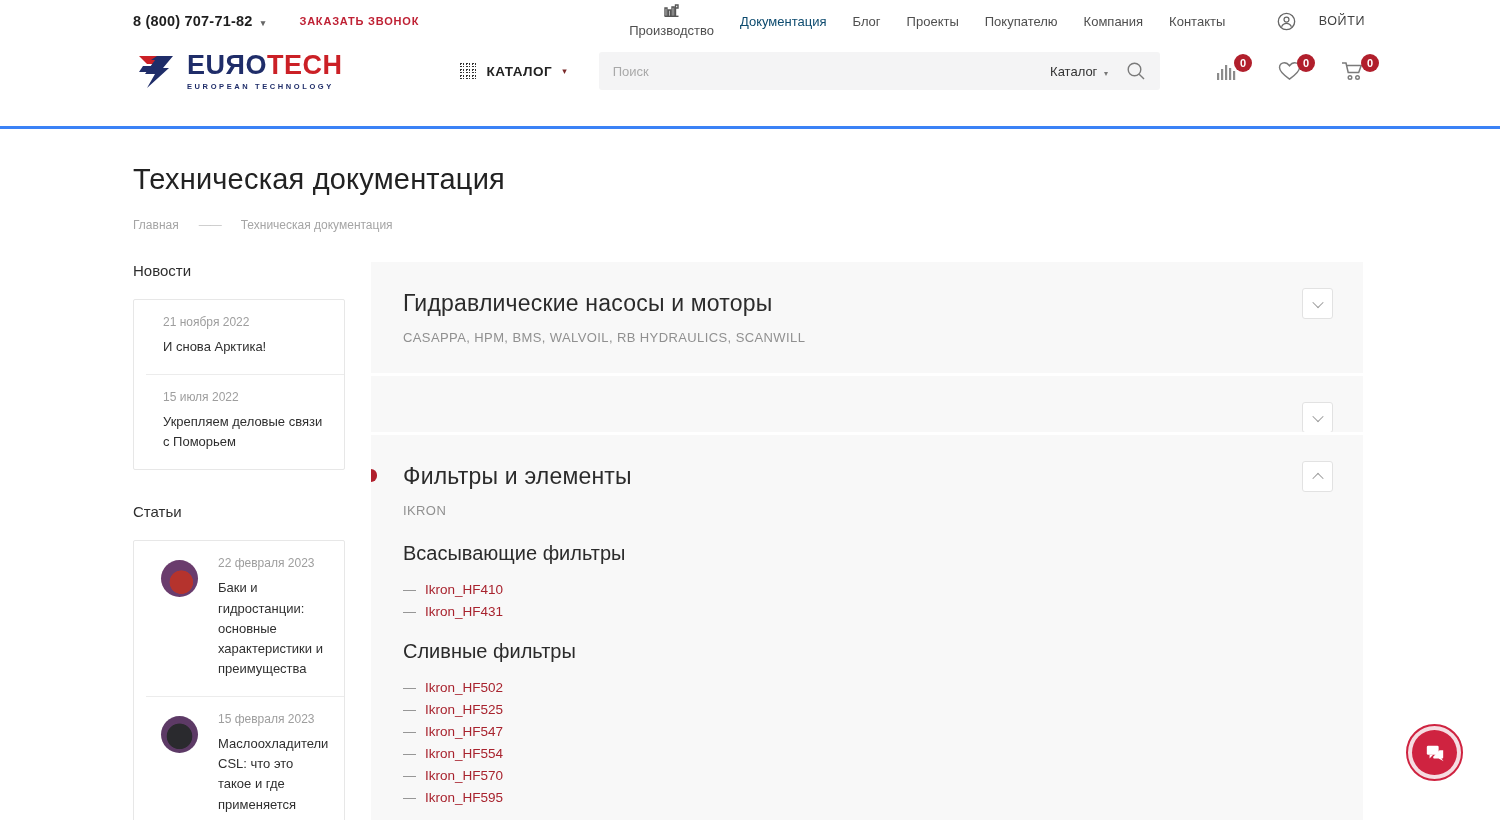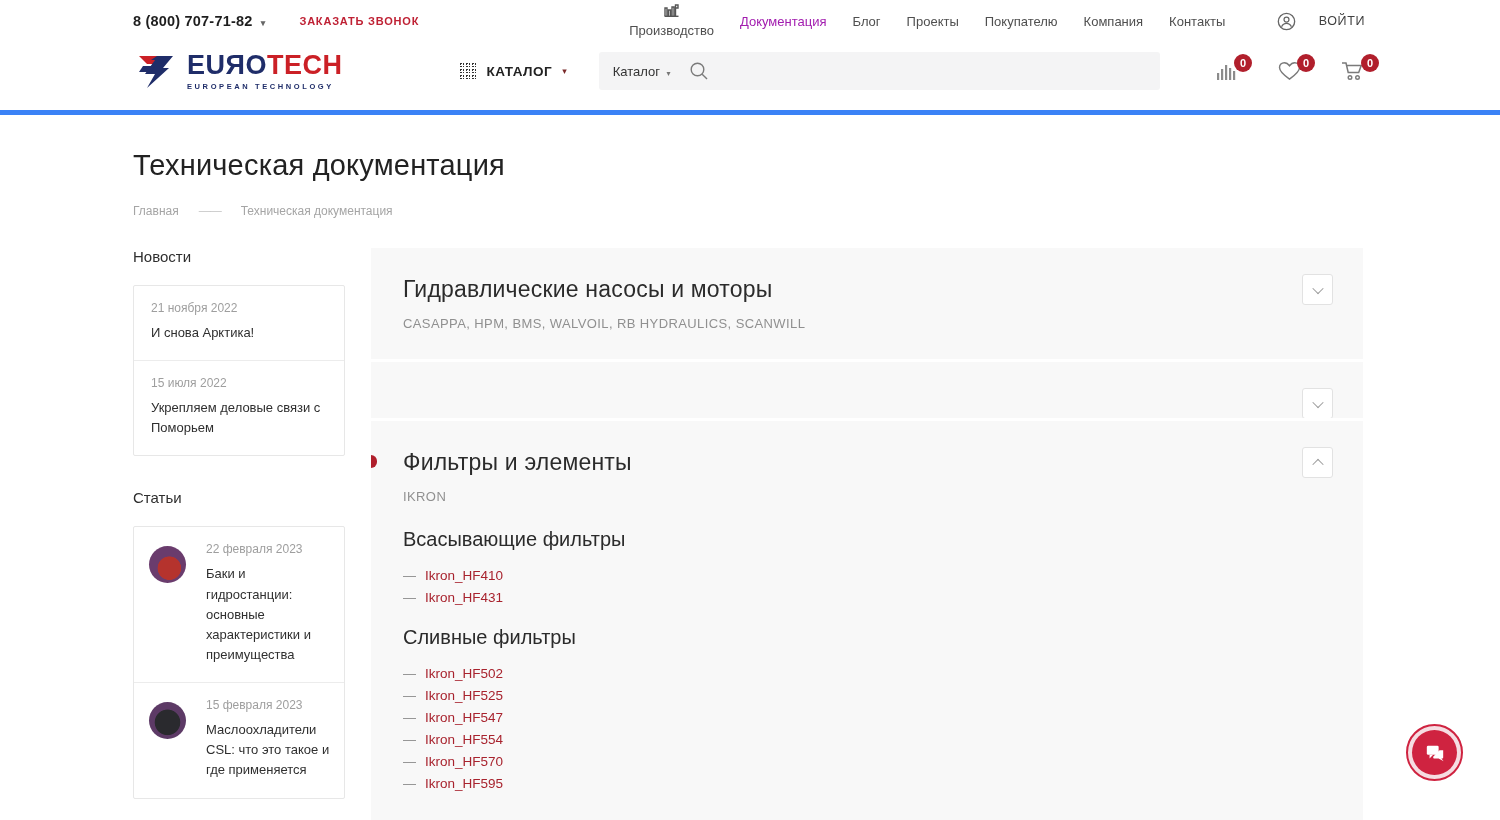--- a/index.html
+++ b/index.html
@@ -7,27 +7,27 @@
     font-family:"Liberation Sans", sans-serif; color:#333; }
 
   
   .topbar { display:flex; align-items:center; padding:10px 135px 0 133px; height:32px; }
   .phone { font-size:14.5px; font-weight:bold; color:#1e1e1e; letter-spacing:.2px; }
   .phone .caret { font-size:9px; color:#666; margin-left:4px; }
   .call-link { margin-left:34px; font-size:11px; font-weight:bold; letter-spacing:.8px;
     color:#bf2134; text-transform:uppercase; cursor:pointer; }
   .topnav { display:flex; align-items:center; gap:26px; margin-left:210px; }
   .topnav .nav-item { font-size:13px; color:#4f4f4f; cursor:pointer; display:flex; align-items:center; gap:6px;flex-direction:column; }
-  .topnav .nav-item.active { color:#a21caf; }
+  .topnav .nav-item.active { color:#0c4a6e; }
   .login { margin-left:auto; display:flex; align-items:center; gap:23px; font-size:12.5px;
     color:#3f3f3f; letter-spacing:.6px; cursor:pointer; }
 
   
   .header-main { display:flex; align-items:center; padding:12px 135px 0 133px; height:66px; }
-  .header-wrap { border-bottom:5px solid #3b82f6; padding-bottom:12px; }
+  .header-wrap { border-bottom:3px solid #3b82f6; padding-bottom:28px; }
   .logo { display:flex; align-items:center; gap:10px; cursor:pointer; }
   .logo-text .brand { font-size:27px; font-weight:bold; letter-spacing:.5px; line-height:1; }
   .brand-navy { color:#1f2d69; }
   .brand-red { color:#cb2026; }
   .logo-sub { font-size:7.5px; font-weight:bold; letter-spacing:2.6px; color:#1f2d69; margin-top:3px; }
   .catalog-btn { display:flex; align-items:center; gap:10px; margin-left:118px; cursor:pointer; }
   .catalog-btn .label { font-size:13.5px; font-weight:bold; letter-spacing:.5px; color:#222; }
   .catalog-btn .caret { font-size:9px; color:#7a2a2a; }
   .grid-icon { display:grid; grid-template-columns:repeat(3,4px); grid-template-rows:repeat(3,4px); gap:2px; }
   .grid-icon i { background:transparent; border:1.2px dotted #333; width:4px; height:4px; }
@@ -50,21 +50,21 @@
   h1.page-title { margin-top:34px; font-size:29px; font-weight:500; color:#222; letter-spacing:.2px; }
   .breadcrumb { margin-top:22px; font-size:12px; color:#a5a5a5; display:flex; gap:20px; align-items:center; }
   .breadcrumb .sep { color:#c9c9c9; letter-spacing:-1px; }
   .breadcrumb .crumb-home { cursor:pointer; }
 
   .layout { display:flex; gap:26px; margin-top:30px; align-items:flex-start; }
 
   
   .sidebar { width:212px; flex:none; }
   .side-head { font-size:15px; font-weight:500; color:#2e2e2e; margin-bottom:20px; }
-  .side-card { border:1px solid #e7e7e7; border-radius:2px; background:#fff; }
+  .side-card { border:1px solid #e7e7e7; border-radius:2px; background:#fff;padding-left:12px; }
   .side-item { padding:15px 17px 17px; border-bottom:1px solid #ececec; cursor:pointer; }
   .side-item:last-child { border-bottom:none; }
   .side-date { font-size:12px; color:#9e9e9e; margin-bottom:8px; }
   .side-text { font-size:13px; color:#2f2f2f; line-height:1.55; }
   .articles-block { margin-top:33px; }
   .article-item { display:flex; gap:20px; padding:15px 14px 17px 15px; border-bottom:1px solid #ececec; cursor:pointer; }
   .article-item:last-child { border-bottom:none; }
   .thumb { width:37px; height:37px; border-radius:50%; flex:none; margin-top:4px; }
   .thumb-1 { background:radial-gradient(circle at 55% 60%, #b5332d 0 38%, #6a3c6d 40% 100%); }
   .thumb-2 { background:radial-gradient(circle at 50% 55%, #2a2a2e 0 45%, #5d3a66 48% 100%); }
@@ -175,20 +175,21 @@
           <i></i>
           <i></i>
           <i></i>
           <i></i>
         </span>
       <span class="label">КАТАЛОГ</span>
       <span class="caret">▾</span>
     </div>
 
     <div class="searchbar">
+      <input type="text" placeholder="Поиск" style="">
       <span class="search-cat">
         <span>Каталог</span>
         <span class="caret">▾</span>
       </span>
       <span class="search-ico">
         <svg width="20" height="20" viewBox="0 0 20 20">
           <circle cx="8.5" cy="8.5" r="6.3" fill="none" stroke="#7a7a7a" stroke-width="1.4"></circle>
           <line x1="13.2" y1="13.2" x2="18" y2="18" stroke="#7a7a7a" stroke-width="1.4"></line>
         </svg>
       </span>

